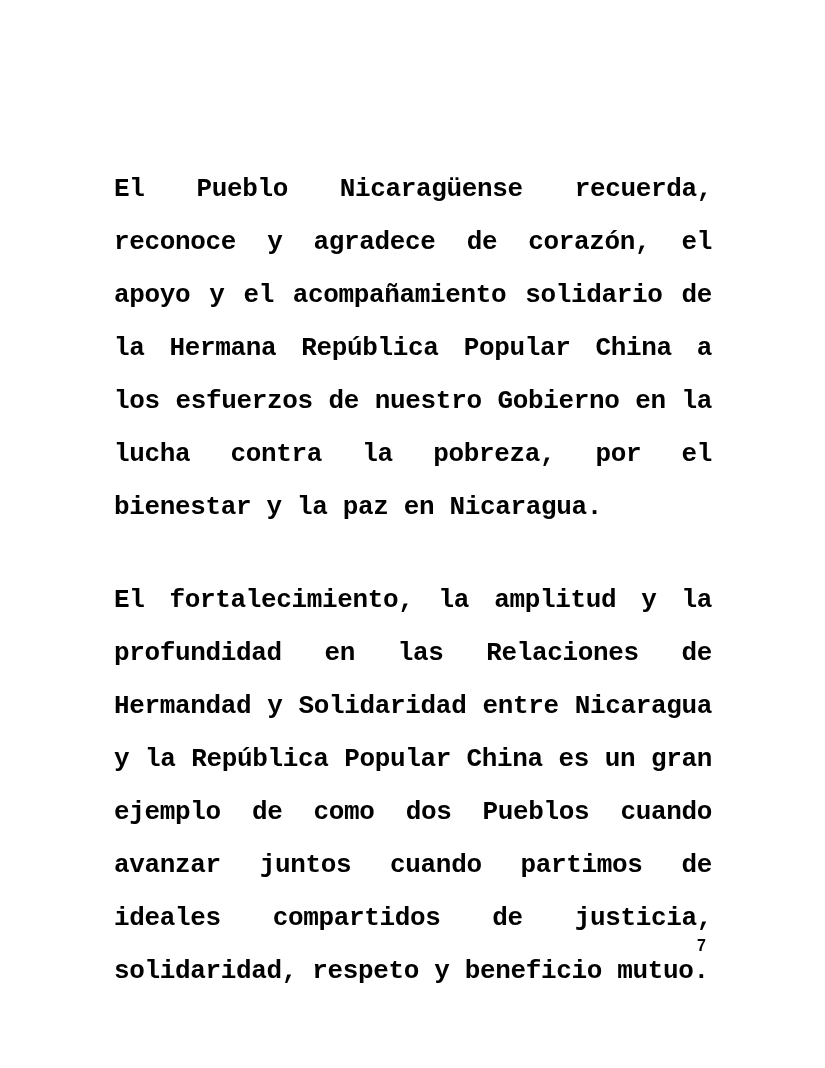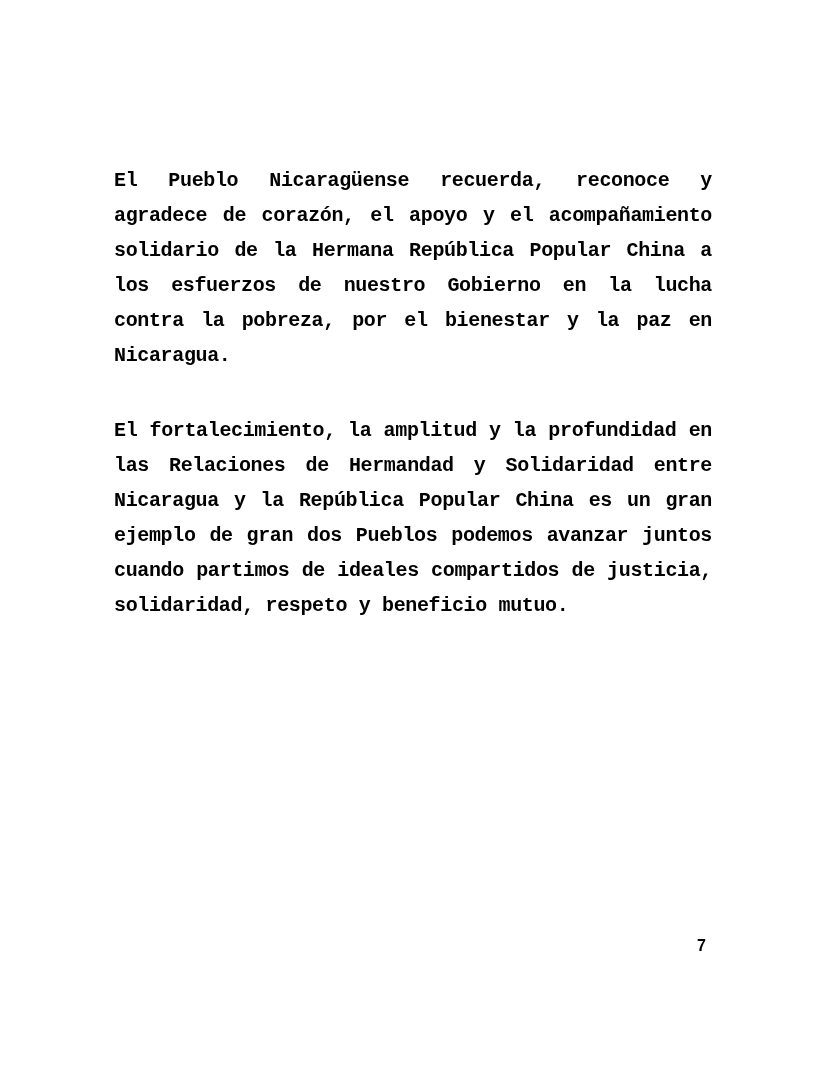--- a/index.html
+++ b/index.html
@@ -22,22 +22,22 @@
   .text-column {
     position: absolute;
     left: 114px;
     top: 163px;
     width: 598px;
   }
 
   .paragraph {
     margin: 0 0 40px 0;
     font-family: "Liberation Mono", "DejaVu Sans Mono", monospace;
-    font-size: 20px;
-    line-height: 35px;
+    font-size: 26px;
+    line-height: 53px;
     font-weight: 700;
     color: #000000;
     text-align: justify;
     text-justify: inter-word;
     letter-spacing: -0.35px;
     word-spacing: 0px;
     -webkit-font-smoothing: none;
   }
 
   
@@ -65,20 +65,20 @@
 </style>
 </head>
 <body>
 
 <div class="page">
 
   <div class="text-column">
 
     <p class="paragraph">El Pueblo Nicaragüense recuerda, reconoce y agradece de corazón, el apoyo y el acompañamiento solidario de la Hermana República Popular China a los esfuerzos de nuestro Gobierno en la lucha contra la pobreza, por el bienestar y la paz en Nicaragua.</p>
 
-    <p class="paragraph">El fortalecimiento, la amplitud y la profundidad en las Relaciones de Hermandad y Solidaridad entre Nicaragua y la República Popular China es un gran ejemplo de gran dos Pueblos podemos avanzar juntos cuando partimos de ideales compartidos de justicia, solidaridad, respeto y beneficio mutuo.</p>
+    <p class="paragraph">El fortalecimiento, la amplitud y la profundidad en las Relaciones de Hermandad y Solidaridad entre Nicaragua y la República Popular China es un gran ejemplo de como dos Pueblos cuando avanzar juntos cuando partimos de ideales compartidos de justicia, solidaridad, respeto y beneficio mutuo.</p>
 
 
   </div>
 
   <div class="page-number">7</div>
 
 </div>
 
 </body></html>

